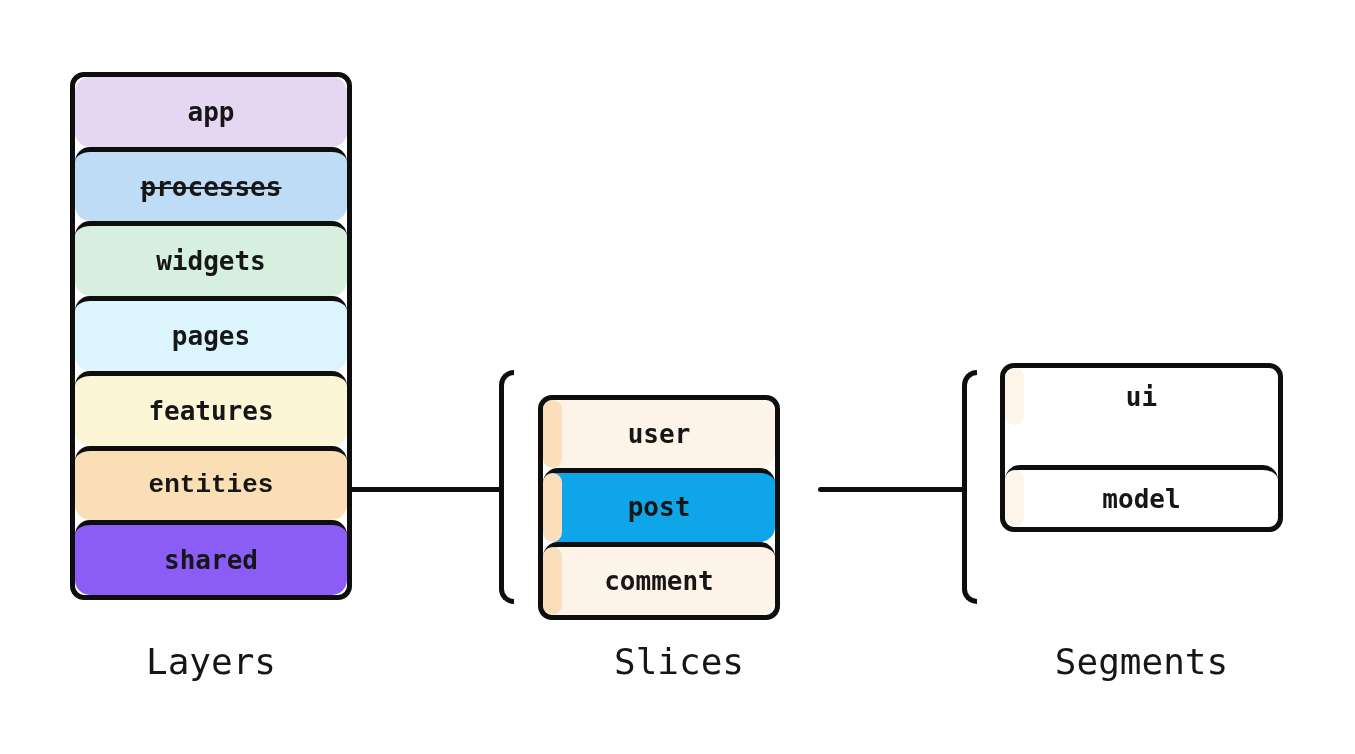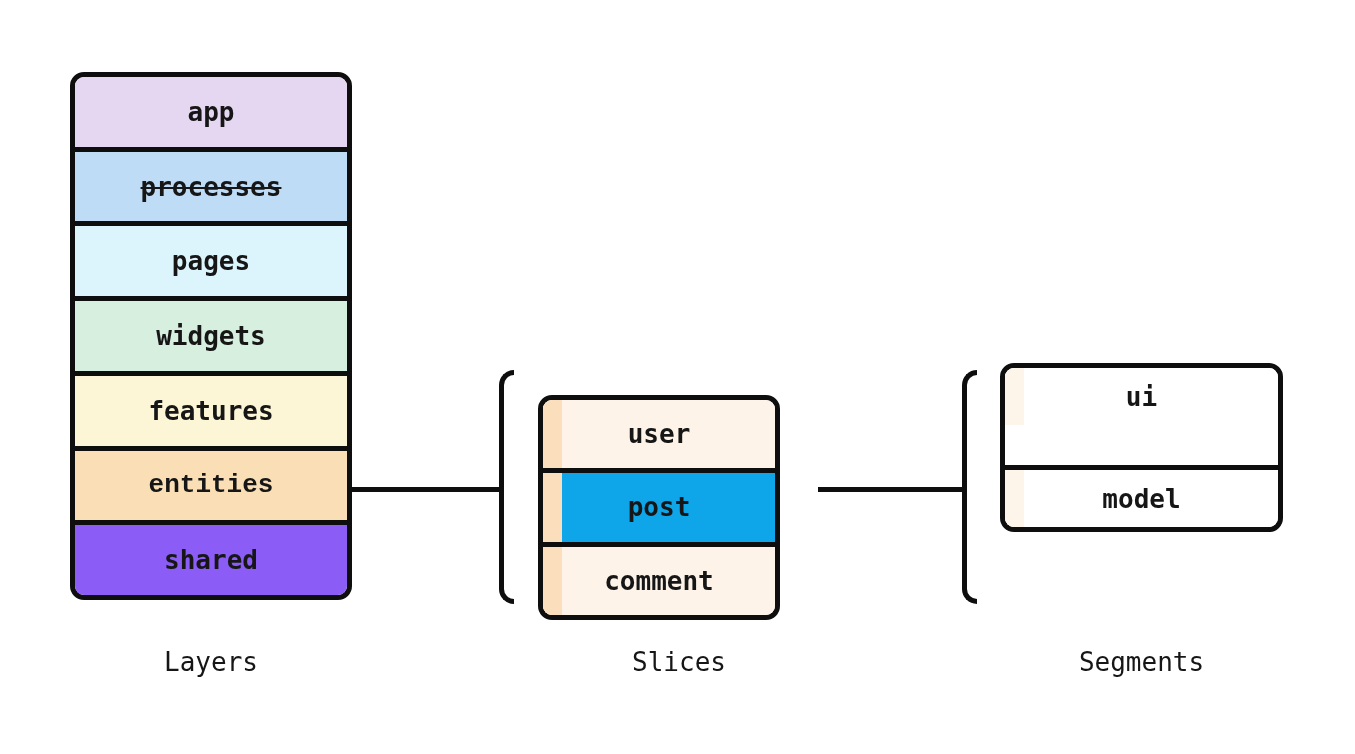--- a/index.html
+++ b/index.html
@@ -1,19 +1,19 @@
 <!DOCTYPE html>
 <html><head>
 <meta charset="utf-8">
 <style>
   :root{
     --stroke:#0e0e0e;
     --text:#161616;
   }
-  *{box-sizing:border-box;margin:0;padding:0;}
+  *{box-sizing:border-box;margin:0;padding:0;border-radius:15px;}
   html,body{width:1355px;height:754px;}
   body{
     background:#ffffff;
     font-family:"DejaVu Sans Mono","Liberation Mono",monospace;
     color:var(--text);
     position:relative;
     overflow:hidden;
   }
   .stack{
     position:absolute;
@@ -69,44 +69,44 @@
     position:absolute;
     top:487px;
     height:5px;
     background:var(--stroke);
   }
   #connector-layers-slices{left:350px;width:152px;}
   #connector-slices-segments{left:818px;width:148px;}
   .caption{
     position:absolute;
     top:644px;
-    font-size:26px;
+    font-size:36px;
     font-weight:400;
     text-align:center;
     line-height:36px;
   }
   #layers-caption{left:70px;width:282px;}
   #slices-caption{left:538px;width:282px;}
   #segments-caption{left:1000px;width:283px;}
 </style>
 </head>
 <body>
 
 <div class="stack" id="layers-stack">
   <div class="row" style="background: rgb(229, 215, 242);">
     <span class="row-label">app</span>
   </div>
   <div class="row" style="background: rgb(191, 220, 247);">
     <span class="row-label strike">processes</span>
   </div>
+  <div class="row" style="background: rgb(215, 239, 223);">
+    <span class="row-label">widgets</span>
+  </div>
   <div class="row" style="background: rgb(220, 245, 252);">
     <span class="row-label">pages</span>
-  </div>
-  <div class="row" style="background: rgb(215, 239, 223);">
-    <span class="row-label">widgets</span>
   </div>
   <div class="row" style="background: rgb(252, 246, 214);">
     <span class="row-label">features</span>
   </div>
   <div class="row" style="background: rgb(250, 223, 182); font-family: Liberation Mono, monospace;">
     <span class="row-label">entities</span>
   </div>
   <div class="row" style="background: #8b5cf6;">
     <span class="row-label">shared</span>
   </div>

